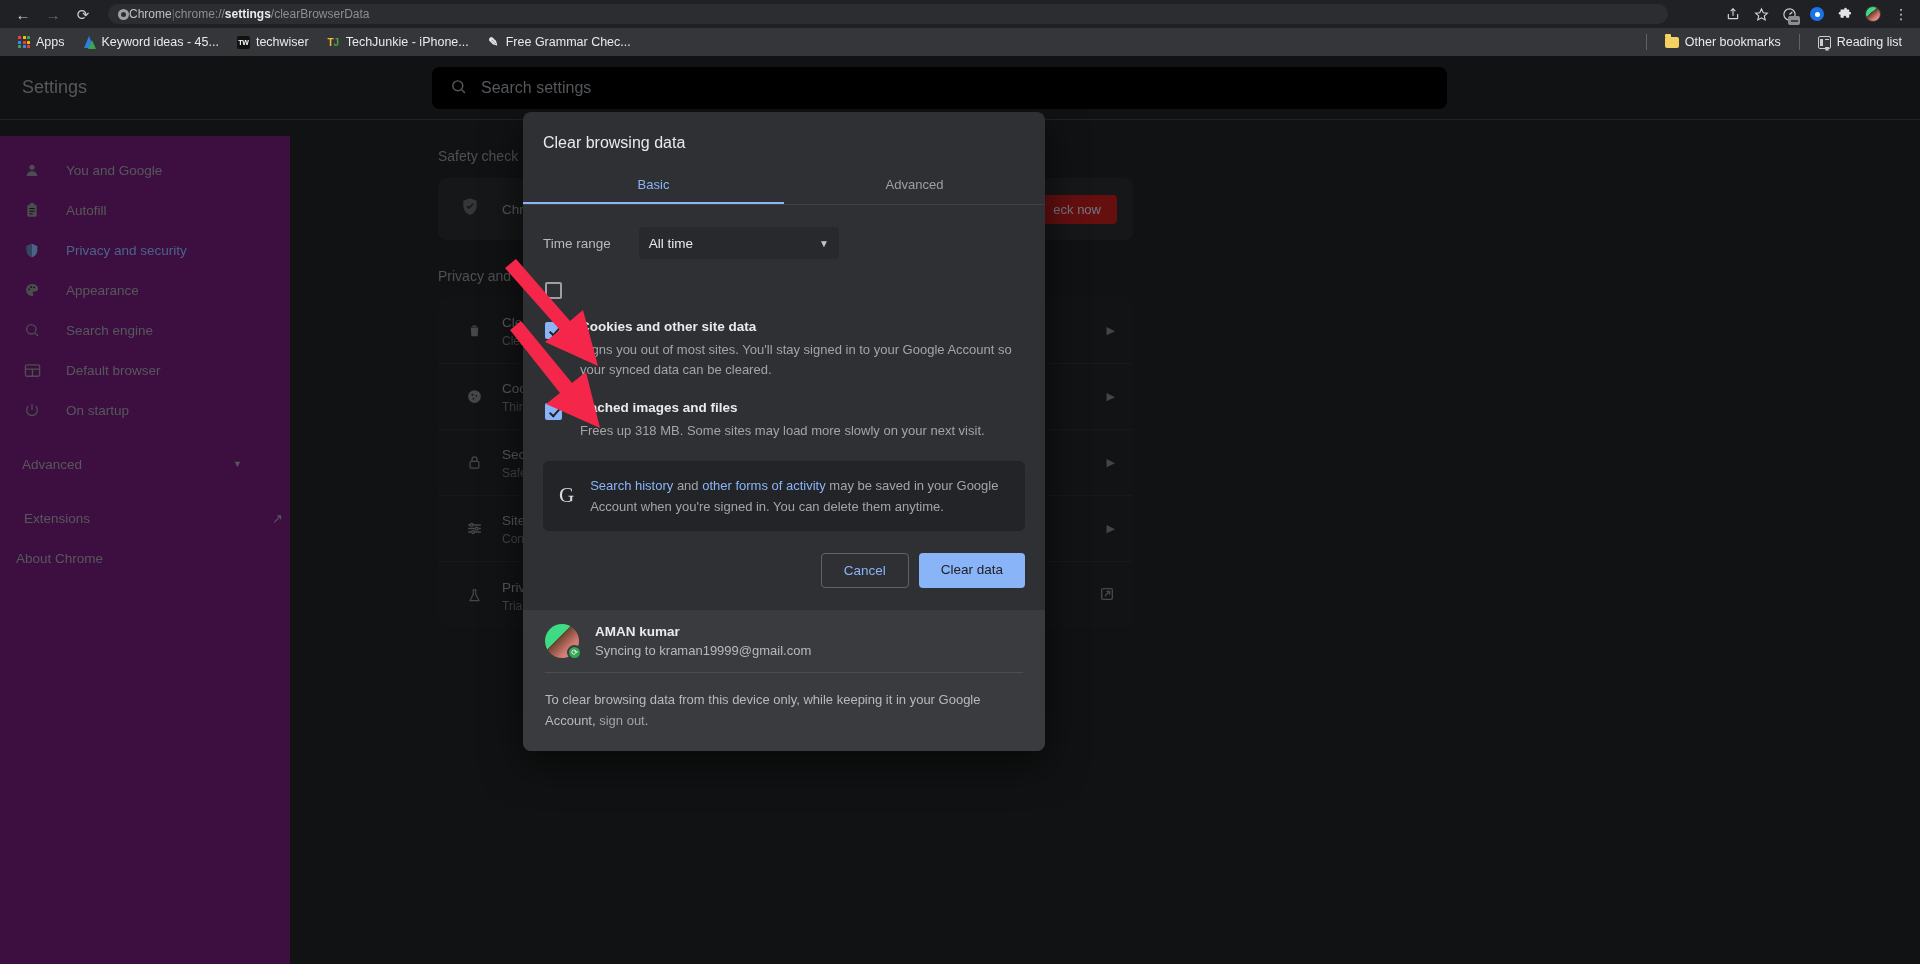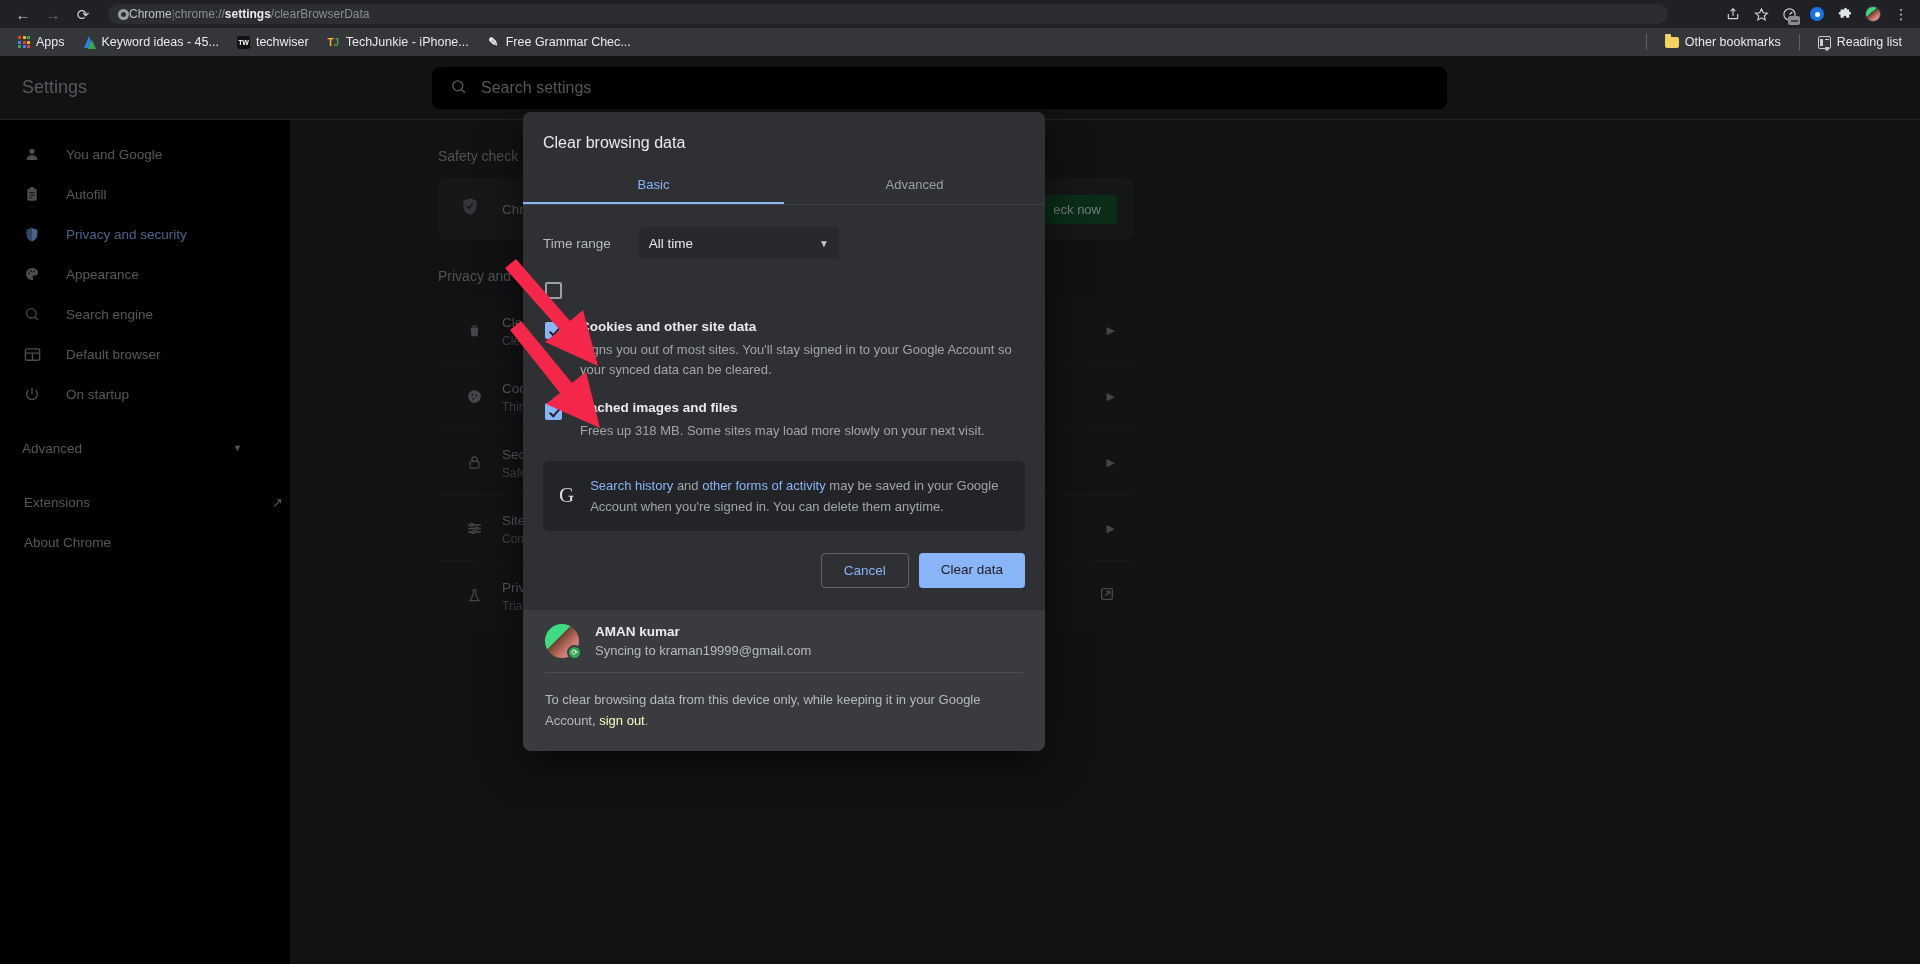--- a/index.html
+++ b/index.html
@@ -106,21 +106,21 @@
     border-bottom:1px solid #3c4043;
   }
   .settings-title{ color:#9aa0a6; font-size:18px; margin-left:22px; width:290px; }
   .search-box{
     width:1015px; height:42px; background:#000; border-radius:8px;
     display:flex; align-items:center; gap:14px; padding:0 18px; color:#9aa0a6;
     margin-left:120px;
   }
   .search-box .sp{ font-size:15px; }
 
-  .sidebar{ position:absolute; left:0; top:64px; width:290px; bottom:0; background:#000000; padding-top:14px;text-align:center; }
+  .sidebar{ position:absolute; left:0; top:80px; width:290px; bottom:0; background:#701a75; padding-top:14px;text-align:center; }
   .nav-item{
     display:flex; align-items:center; height:40px; padding-left:22px; gap:24px;
     color:#9aa0a6; font-size:13.5px; font-weight:500;
   }
   .nav-item.active{ color:#8ab4f8; }
   .nav-item .ni-ico{ width:20px; display:flex; justify-content:center; font-size:15px; }
   .nav-sep{ height:14px; }
   .nav-advanced{
     display:flex; align-items:center; height:40px; padding-left:22px;
     color:#9aa0a6; font-size:13.5px; font-weight:500; width:260px;
@@ -129,21 +129,21 @@
 
   .content{ position:absolute; left:290px; top:64px; right:0; bottom:0; background:#202124; overflow:hidden; }
   .sec-title{ color:#8e9297; font-size:14px; font-weight:500; margin:28px 0 14px 148px; }
   .card{
     margin-left:148px; width:695px; background:#292a2d; border-radius:8px;
   }
   .safety-row{ display:flex; align-items:center; height:62px; padding:0 16px 0 22px; }
   .safety-ico{ width:26px; color:#8a8d91; font-size:17px; }
   .safety-txt{ color:#9aa0a6; font-size:13.5px; margin-left:16px; }
   .check-now{
-    margin-left:auto; background:#14532d; color:#cfd8e8; border-radius:4px;
+    margin-left:auto; background:#b91c1c; color:#cfd8e8; border-radius:4px;
     padding:7px 16px; font-size:13px; font-weight:500;
   }
   .list-card{ margin-left:148px; width:695px; background:#222326; border-radius:8px; overflow:hidden; }
   .list-row{
     display:flex; align-items:center; height:66px; padding:0 18px 0 22px;
     border-bottom:1px solid #2e2f32;
   }
   .list-row:last-child{ border-bottom:none; }
   .lr-ico{ width:28px; color:#8a8d91; font-size:16px; display:flex; justify-content:center; }
   .lr-text{ margin-left:14px; }
@@ -218,21 +218,21 @@
     position:absolute; right:-3px; bottom:-2px; width:15px; height:15px; border-radius:50%;
     background:#34a853; border:2px solid #3a3b3e;
     display:flex; align-items:center; justify-content:center; color:#fff; font-size:8px;
   }
   .acct-name{ color:#e8eaed; font-size:13.5px; font-weight:700; }
   .acct-mail{ color:#b6babd; font-size:13px; margin-top:4px; }
 
   .dlg-footer{ background:#3a3b3e; padding:0 22px 20px; }
   .foot-div{ height:1px; background:#4c4d50; margin-bottom:16px; }
   .foot-text{ color:#b6babd; font-size:13px; line-height:21px; }
-  .foot-text a{ color:#fef9c3; text-decoration:none;margin-top:44px; }
+  .foot-text a{ color:#a3a3a3; text-decoration:none;margin-top:44px; }
 
   
   .arrows{ position:absolute; left:0; top:0; width:1920px; height:964px; pointer-events:none; }
 </style>
 </head>
 <body>
 
 <div id="root">
 
   <div class="browser-toolbar">
@@ -423,21 +423,21 @@
         <span>Advanced</span>
         <span class="chev">▼</span>
       </div>
 
       <div class="nav-sep"></div>
 
       <div class="nav-item" style="padding-left:24px;">
         <span>Extensions</span>
         <span style="margin-left:158px;font-size:13px;">↗</span>
       </div>
-      <div class="nav-item" style="padding-left:24px;">
+      <div class="nav-item" style="padding-left:16px;">
         <span>About Chrome</span>
       </div>
     </div>
 
     <div class="content">
       <div class="sec-title">Safety check</div>
       <div class="card">
         <div class="safety-row">
           <span class="safety-ico">
             <svg width="20" height="21" viewBox="0 0 24 24" fill="#5f6368">

